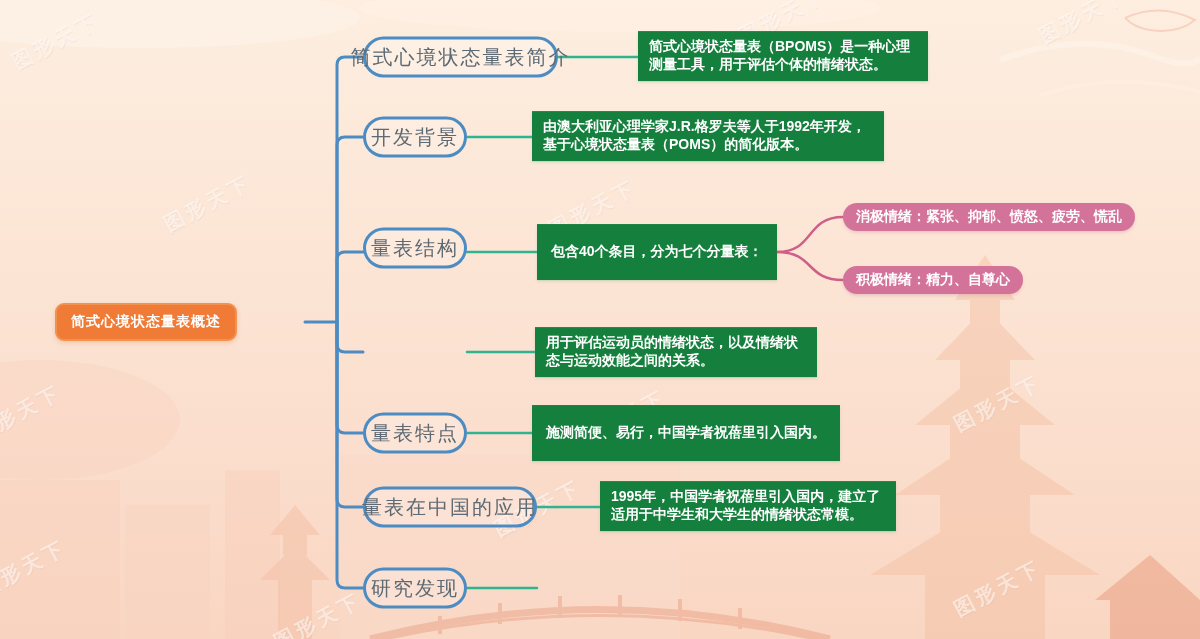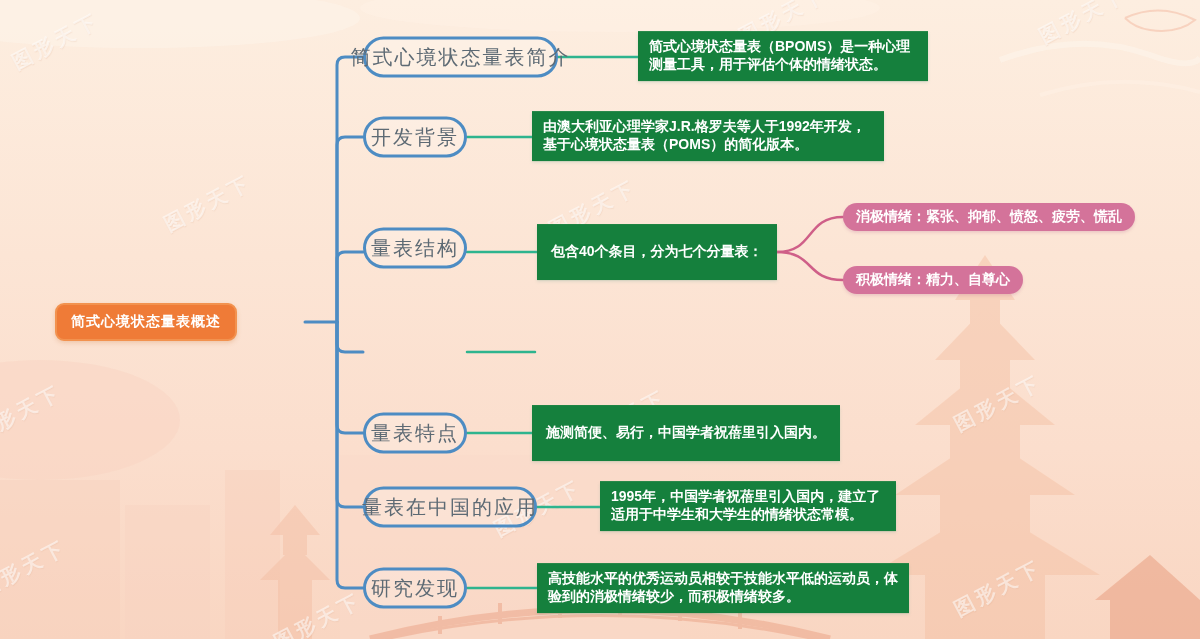--- a/index.html
+++ b/index.html
@@ -168,20 +168,20 @@
   <div class="pill" style="top:57px;width:195px">简式心境状态量表简介</div>
   <div class="pill" style="top:137px;width:104px">开发背景</div>
   <div class="pill" style="top:248px;width:104px">量表结构</div>
   <div class="pill" style="top:433px;width:104px">量表特点</div>
   <div class="pill" style="top:507px;width:174px">量表在中国的应用</div>
   <div class="pill" style="top:588px;width:104px">研究发现</div>
 
   <div class="detail" style="left:638px;top:56px;width:290px">简式心境状态量表（BPOMS）是一种心理测量工具，用于评估个体的情绪状态。</div>
   <div class="detail" style="left:532px;top:136px;width:352px">由澳大利亚心理学家J.R.格罗夫等人于1992年开发，基于心境状态量表（POMS）的简化版本。</div>
   <div class="detail nowrap" style="left:537px;top:252px">包含40个条目，分为七个分量表：</div>
+  <div class="detail" style="left:535px;top:352px;width:282px">用于评估运动员的情绪状态，以及情绪状态与运动效能之间的关系。</div>
   <div class="detail nowrap" style="left:532px;top:433px">施测简便、易行，中国学者祝蓓里引入国内。</div>
   <div class="detail" style="left:600px;top:506px;width:296px">1995年，中国学者祝蓓里引入国内，建立了适用于中学生和大学生的情绪状态常模。</div>
-  <div class="detail" style="left:537px;top:588px;width:372px">高技能水平的优秀运动员相较于技能水平低的运动员，体验到的消极情绪较少，而积极情绪较多。</div>
 
   <div class="sub" style="top:217px">消极情绪：紧张、抑郁、愤怒、疲劳、慌乱</div>
   <div class="sub" style="top:280px">积极情绪：精力、自尊心</div>
 
 </div>
 
 </body></html>

